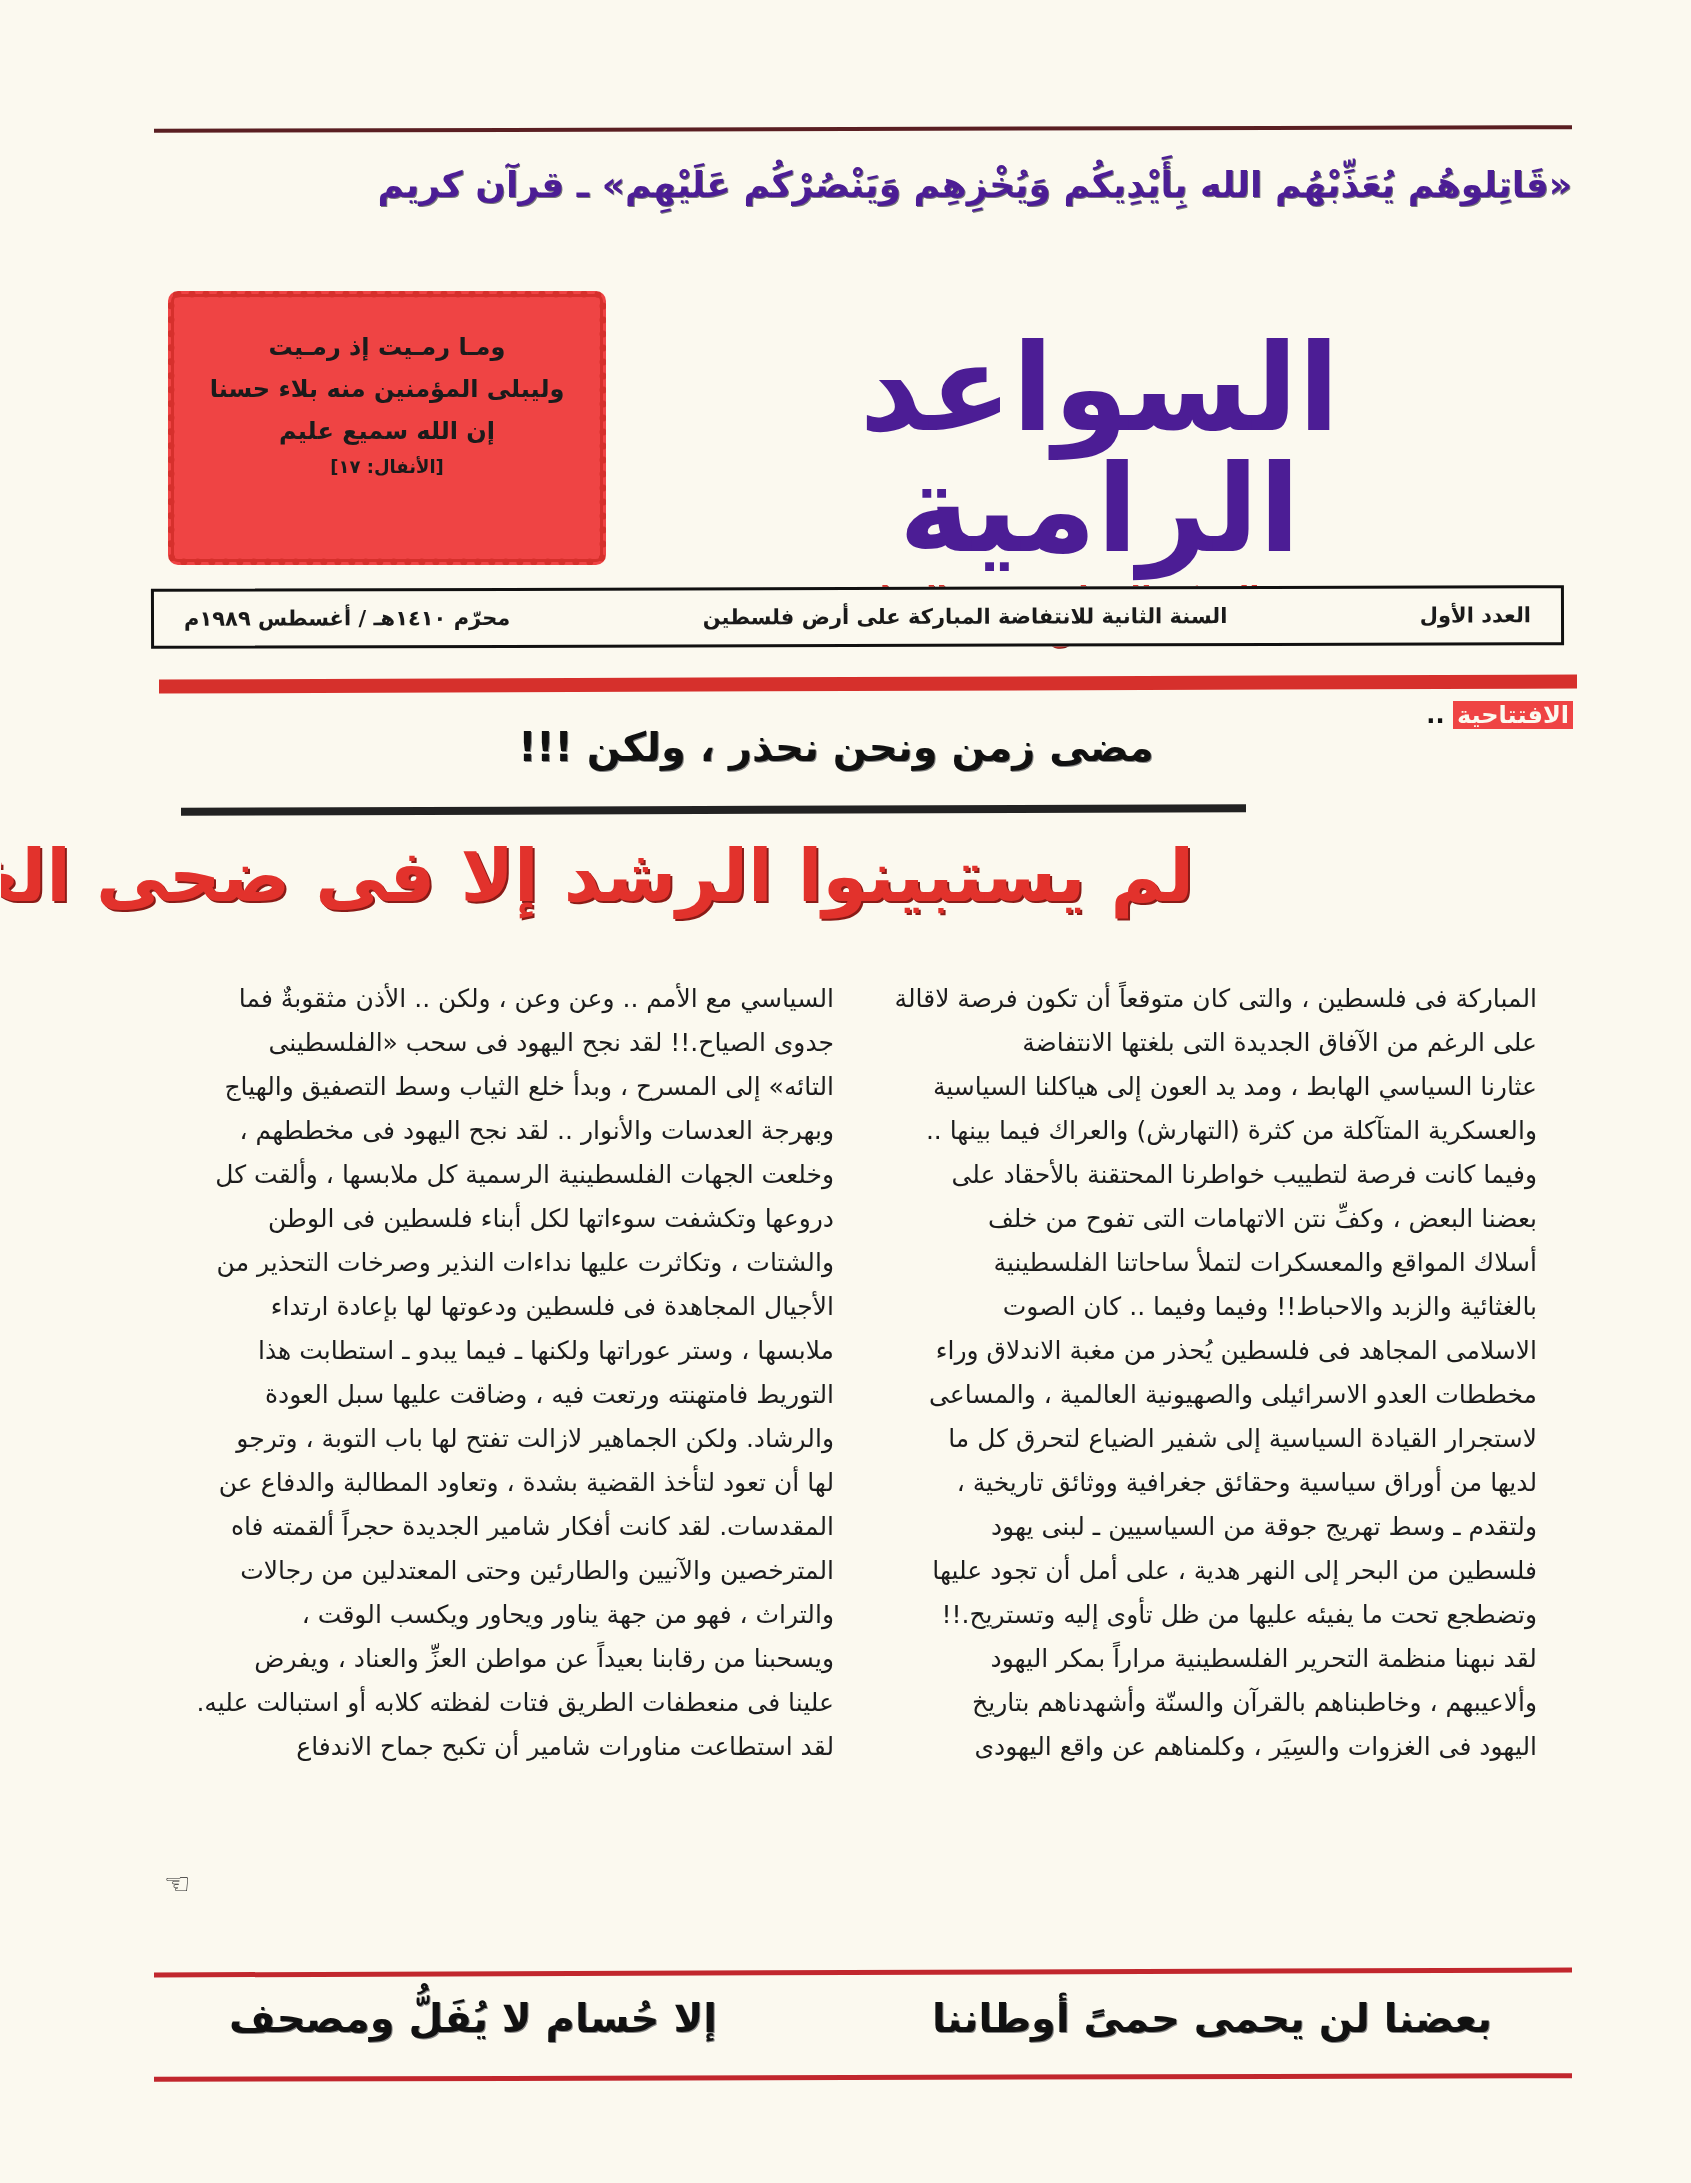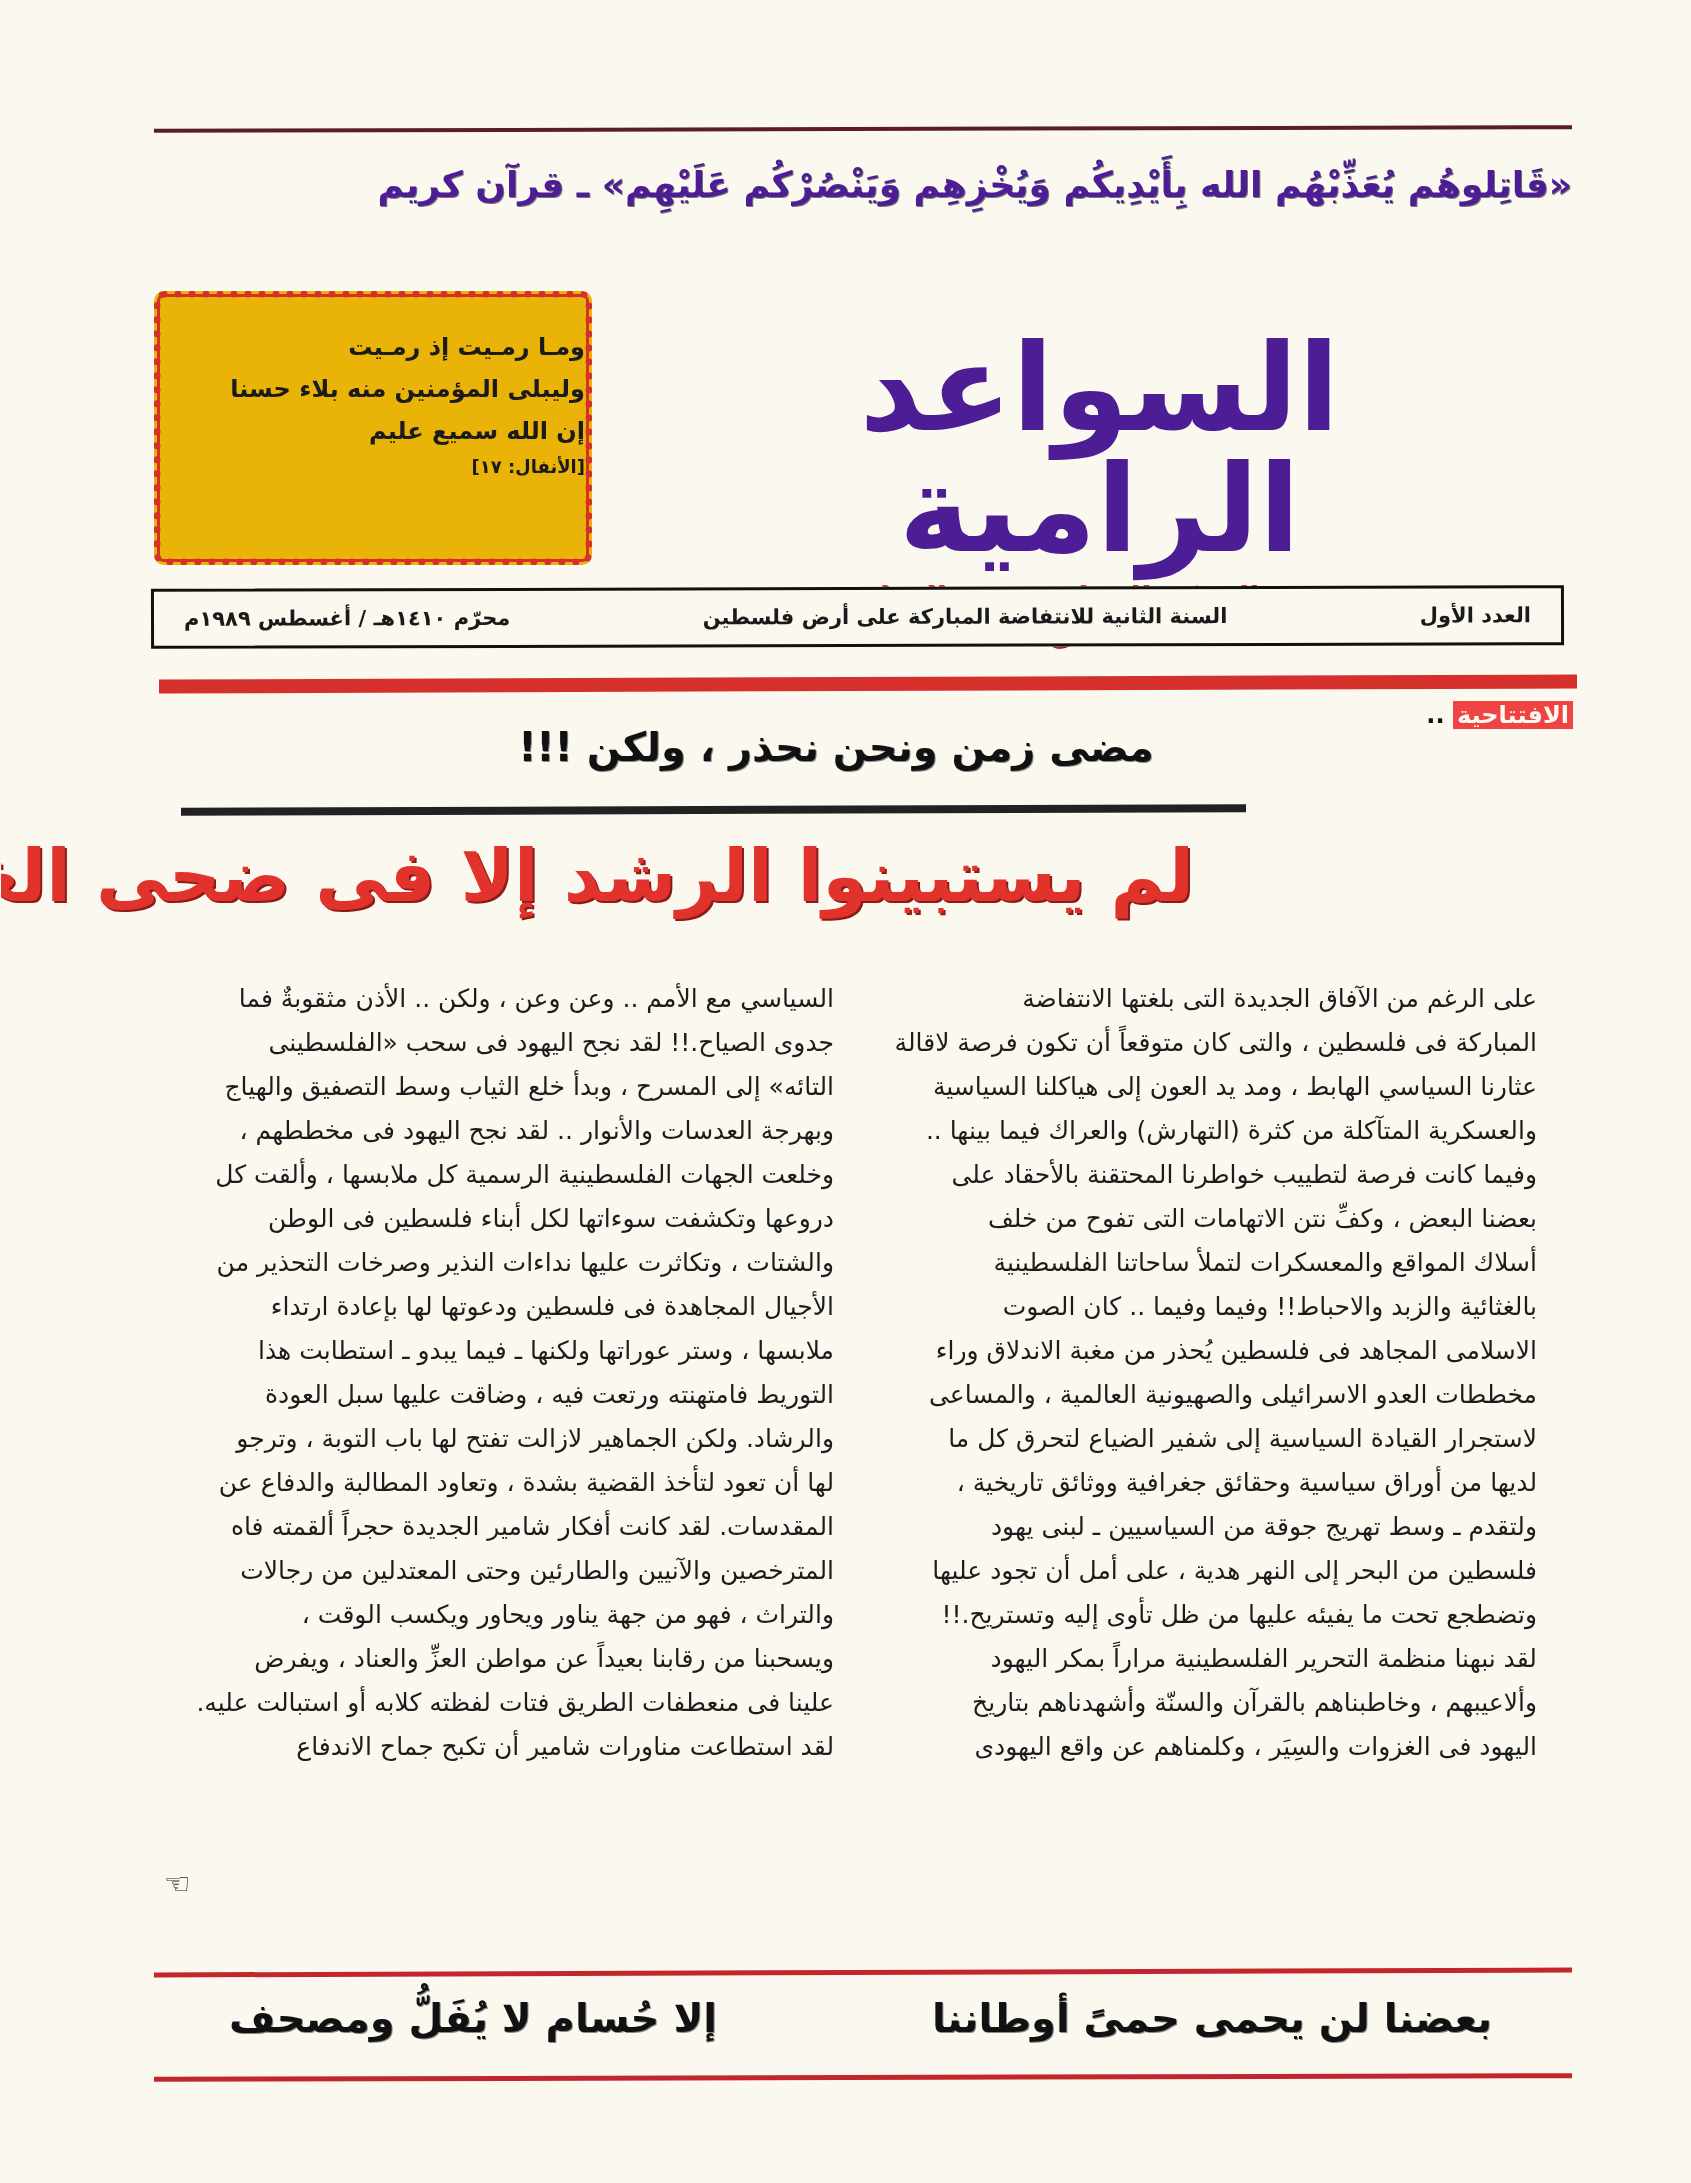--- a/index.html
+++ b/index.html
@@ -14,27 +14,28 @@
     }
     .abs { position: absolute; }
     .rule-top { left: 154px; top: 127px; width: 1418px; height: 4px; background: #5a1f22; transform: rotate(-0.15deg); }
     .quran-top {
       left: 149px; top: 164px; width: 1423px; text-align: right;
       font-size: 36px; font-weight: bold; color: #4c1d95;
       text-shadow: 1px 1px 0 #777;
       white-space: nowrap;
     }
     .verse-box {
-      left: 154px; top: 291px; width: 438px; height: 274px;
+      left: 168px; top: 291px; width: 438px; height: 274px;
       border: 7px dotted #d6302c;
       outline: 3px solid #d6302c; outline-offset: -6px;
       border-radius: 10px;
       box-sizing: border-box;
+      text-align: center;
       padding-top: 28px;
-      background: #eab308;
+      background: #ef4444;
     }
     .verse-line { font-size: 24px; font-weight: bold; line-height: 42px; color: #1b1b1b; }
     .verse-ref { font-size: 18px; font-weight: bold; margin-top: 4px; }
     .masthead {
       left: 796px; top: 328px; width: 607px; text-align: center;
     }
     .masthead-title {
       font-size: 121px; font-weight: bold; color: #4c1d95; line-height: 1;
       letter-spacing: -2px;
       font-family: "DejaVu Sans", sans-serif;
@@ -130,22 +131,22 @@
   <span>..</span>
 </div>
 
 <div class="abs subhead">مضى زمن ونحن نحذر ، ولكن !!!</div>
 
 <div class="abs black-rule"></div>
 
 <div class="abs headline">لم يستبينوا الرشد إلا فى ضحى الغد</div>
 
 <div class="abs col col-right" id="col-right">
+    <p class="line">المباركة فى فلسطين ، والتى كان متوقعاً أن تكون فرصة لاقالة</p>
     <p class="line">على الرغم من الآفاق الجديدة التى بلغتها الانتفاضة</p>
-    <p class="line">المباركة فى فلسطين ، والتى كان متوقعاً أن تكون فرصة لاقالة</p>
     <p class="line">عثارنا السياسي الهابط ، ومد يد العون إلى هياكلنا السياسية</p>
     <p class="line">والعسكرية المتآكلة من كثرة (التهارش) والعراك فيما بينها ..</p>
     <p class="line">وفيما كانت فرصة لتطييب خواطرنا المحتقنة بالأحقاد على</p>
     <p class="line">بعضنا البعض ، وكفِّ نتن الاتهامات التى تفوح من خلف</p>
     <p class="line">أسلاك المواقع والمعسكرات لتملأ ساحاتنا الفلسطينية</p>
     <p class="line">بالغثائية والزبد والاحباط!! وفيما وفيما .. كان الصوت</p>
     <p class="line">الاسلامى المجاهد فى فلسطين يُحذر من مغبة الاندلاق وراء</p>
     <p class="line">مخططات العدو الاسرائيلى والصهيونية العالمية ، والمساعى</p>
     <p class="line">لاستجرار القيادة السياسية إلى شفير الضياع لتحرق كل ما</p>
     <p class="line">لديها من أوراق سياسية وحقائق جغرافية ووثائق تاريخية ،</p>

